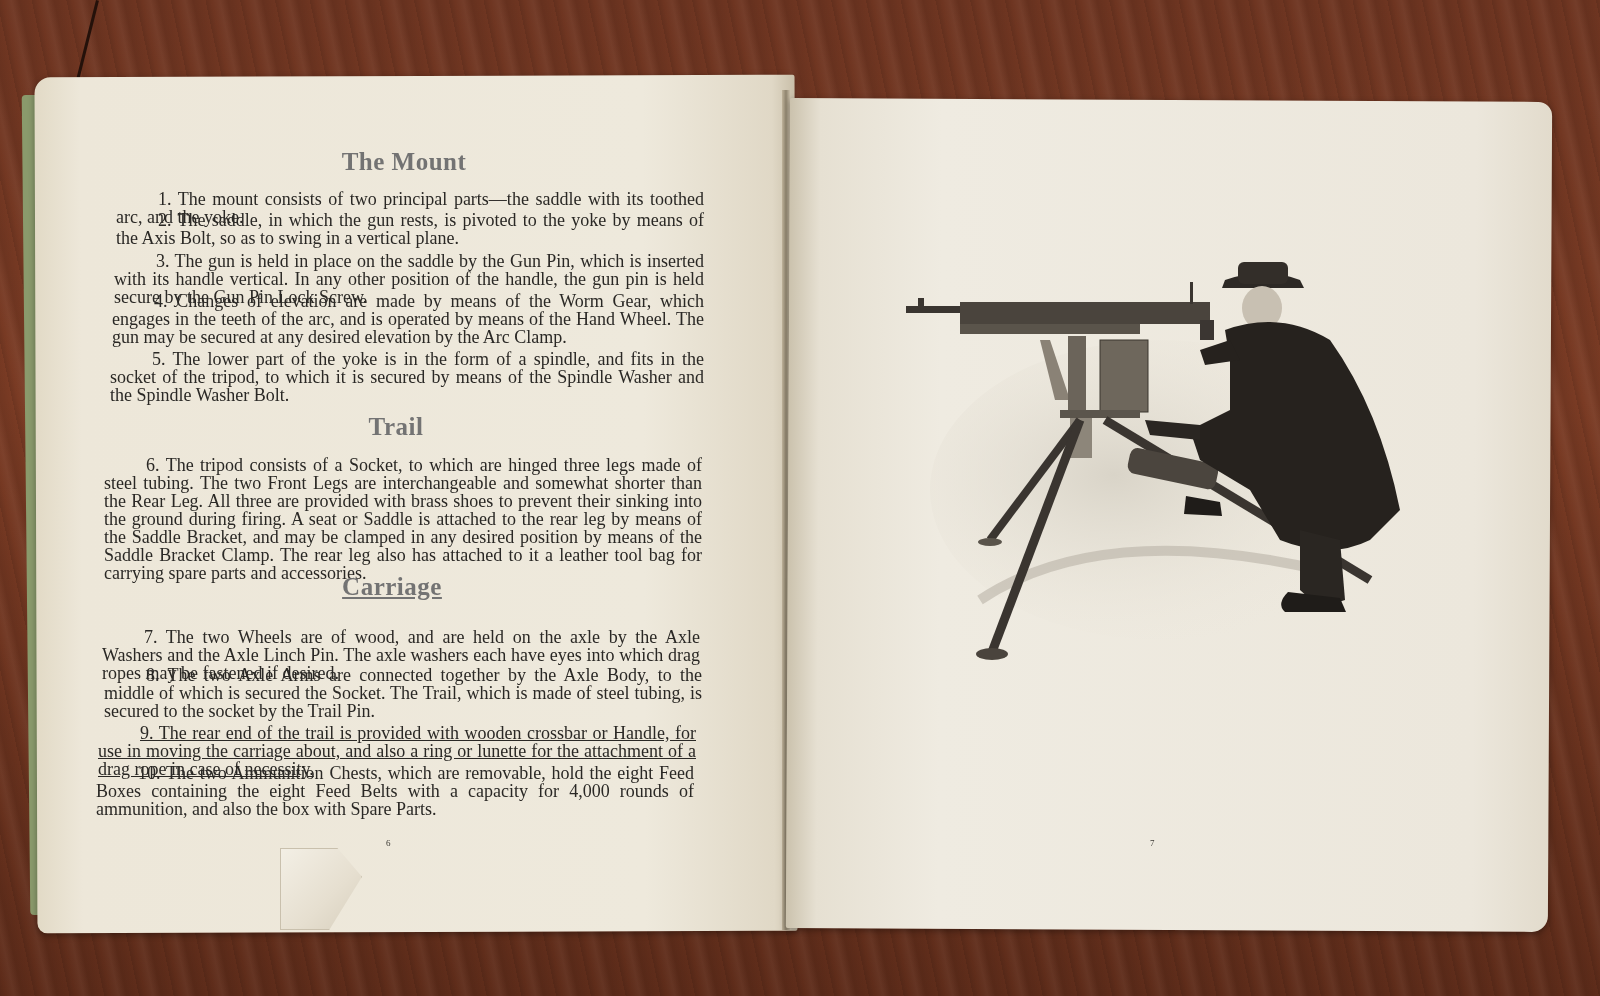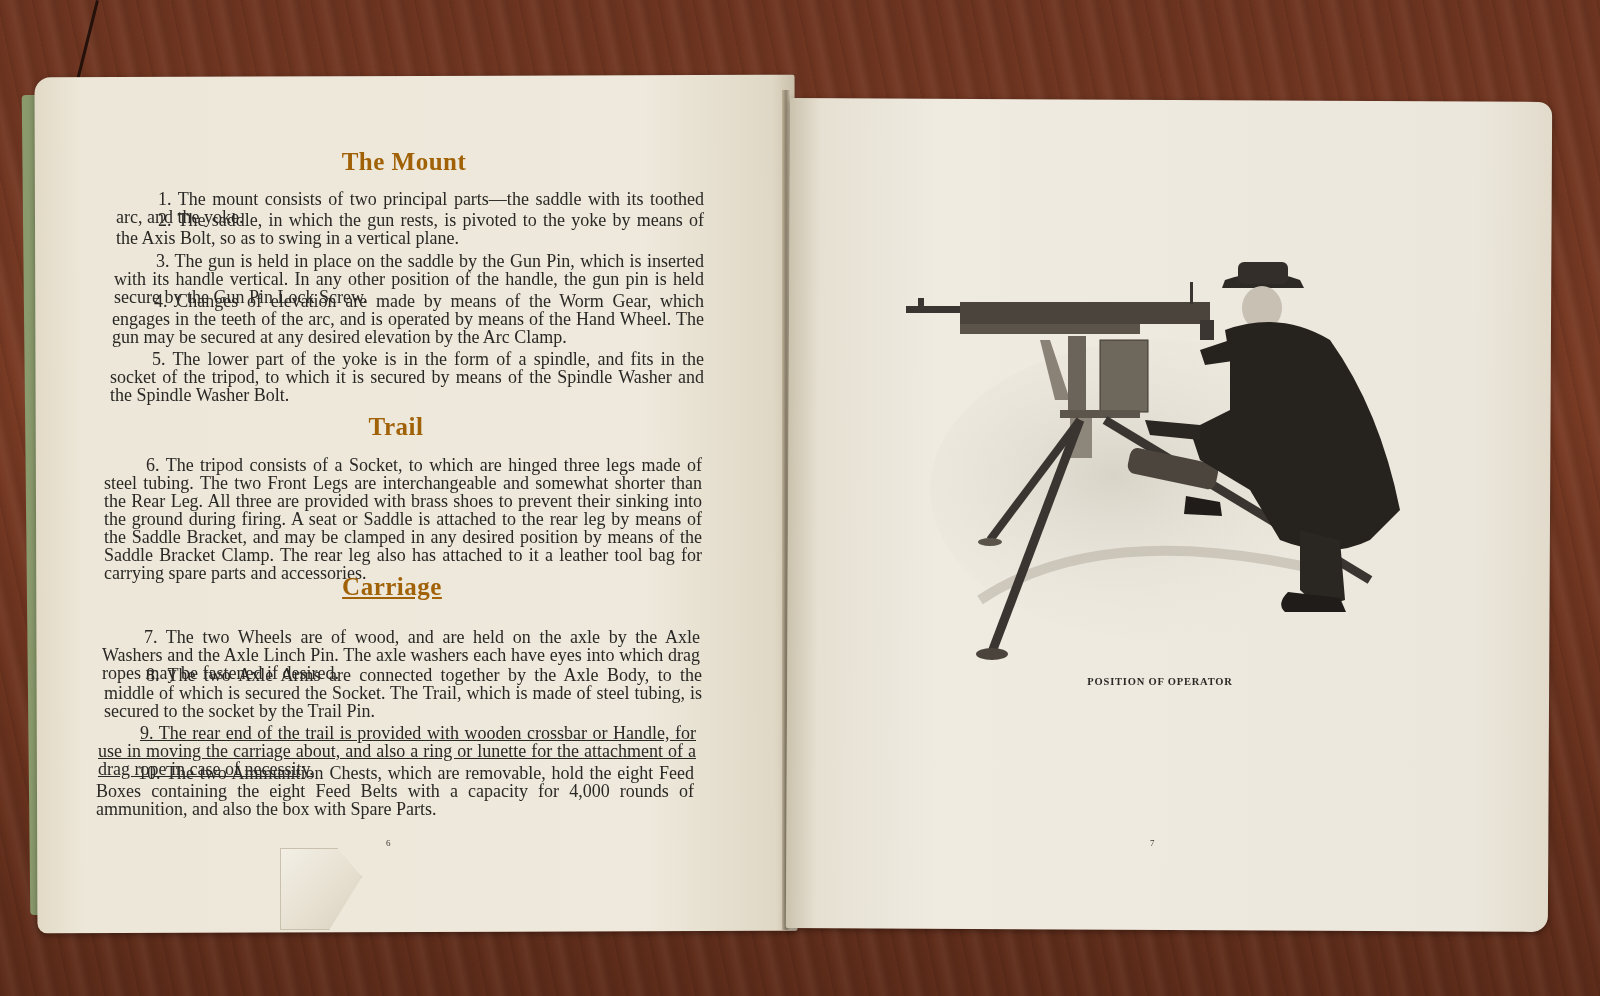--- a/index.html
+++ b/index.html
@@ -24,21 +24,21 @@
     }
     .page.right {
       left: 788px; top: 100px; width: 762px; height: 830px;
       border-radius: 2px 14px 16px 2px;
       background: linear-gradient(90deg, #cbc2ad 0%, #e6e0d2 4%, #efebe1 20%, #ece7dc 90%, #e2dbcc 100%);
       transform: rotate(0.3deg);
     }
     .gutter { position: absolute; left: 782px; top: 90px; width: 8px; height: 840px; background: linear-gradient(90deg, #bfb39b, #8f846e, #c9bea8); }
     .heading {
       position: absolute; font-family: "Liberation Serif", serif; font-weight: bold;
-      font-size: 25px; color: #a16207; text-align: center; letter-spacing: 0.5px;
+      font-size: 25px; color: #737373; text-align: center; letter-spacing: 0.5px;
     }
     .para {
       position: absolute; font-size: 18px; line-height: 18px; color: #2a2825;
       text-align: justify; text-indent: 42px;
     }
     .page-number { position: absolute; font-size: 9px; color: #3a3833; }
     .photo { position: absolute; left: 900px; top: 240px; width: 500px; height: 430px; }
     .caption {
       position: absolute; left: 920px; top: 674px; width: 480px; text-align: center;
       font-size: 10.5px; font-weight: bold; letter-spacing: 0.8px; color: #2b2926; line-height: 16px;
@@ -116,16 +116,15 @@
   <ellipse cx="362" cy="68" rx="20" ry="22" fill="#c8c0b2"></ellipse>
   <path d="M325 90 Q380 70 430 100 Q480 170 500 270 L470 300 Q430 320 380 300 L350 250 L300 220 L290 190 L330 170 L330 120 Z" fill="#26221e"></path>
   <path d="M300 110 L330 100 L340 120 L305 125 Z" fill="#26221e"></path>
   <path d="M245 180 L300 185 L300 200 L250 195 Z" fill="#2a2622"></path>
   <path d="M400 290 L440 300 L445 360 L420 368 L400 350 Z" fill="#2a2622"></path>
   <path d="M388 352 L440 358 L446 372 L385 372 Q376 364 388 352 Z" fill="#1f1c19"></path>
   <path d="M286 256 L320 262 L322 276 L284 274 Z" fill="#1f1c19"></path>
 </svg>
 
 <div class="caption">
-  <div>POSITION OF OPERATOR</div>
 </div>
 
 <div class="page-number" style="left:1150px; top:838px;">7</div>
 
 </body></html>

